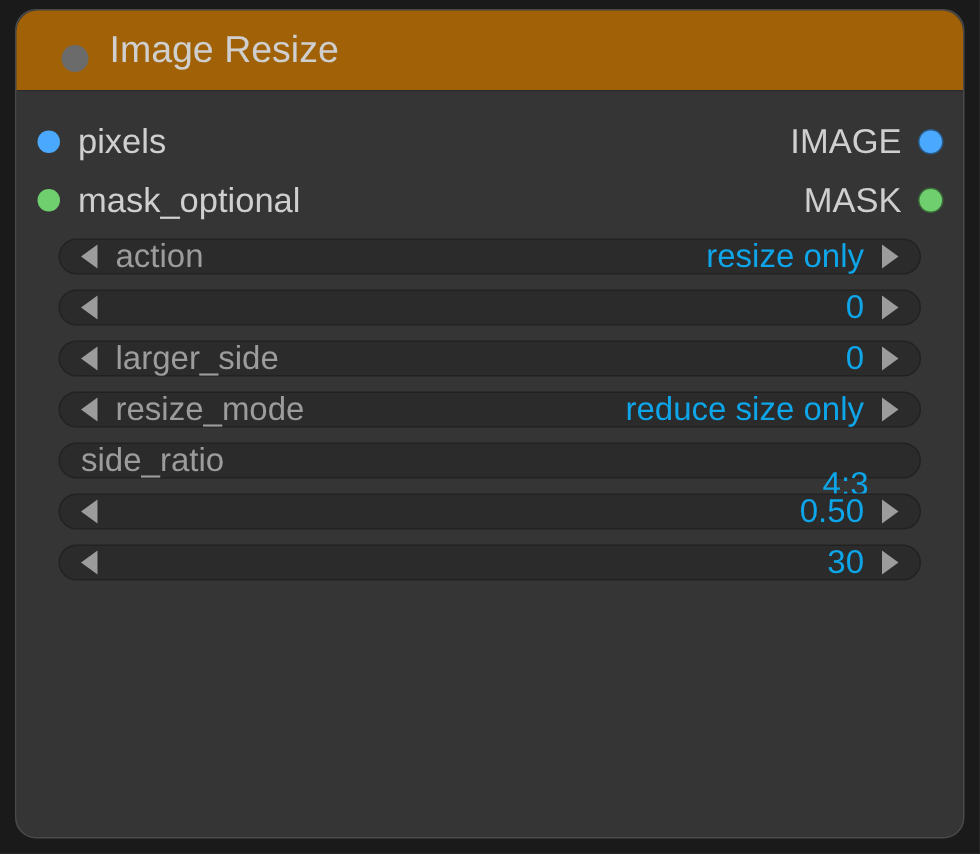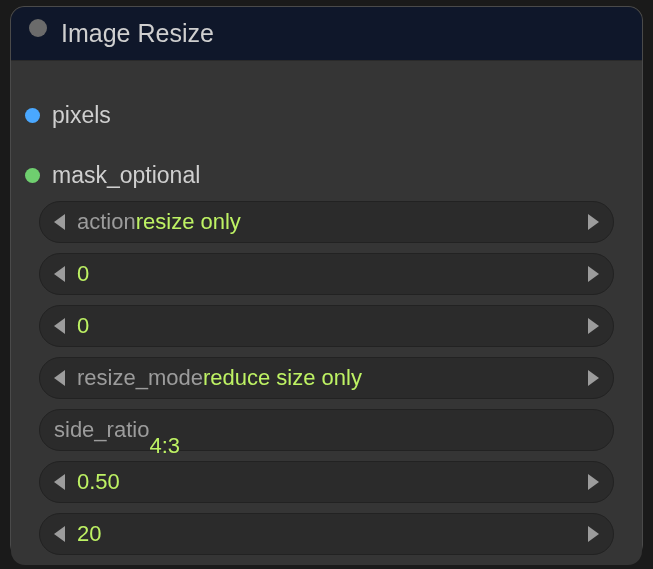--- a/index.html
+++ b/index.html
@@ -15,26 +15,26 @@
     background: #353535;
     border: 1px solid #4a4a4a;
     border-radius: 14px;
     width: 100%;
     height: 100%;
     display: flex;
     flex-direction: column;
   }
   .node-header {
     display: flex;
-    align-items: flex-start;
+    align-items: flex-end;
     gap: 14px;
-    padding: 12px 18px;
+    padding: 12px 30px;
     border-bottom: 1px solid #2a2a2a;
     border-radius: 14px 14px 0 0;
-    background: #0f172a;
+    background: #a16207;
   }
   .header-dot {
     width: 18px;
     height: 18px;
     border-radius: 50%;
     background: #6b6b6b;
   }
   .node-title {
     font-size: 25px;
     color: #cfcfcf;
@@ -44,21 +44,20 @@
     flex: 1;
     padding: 14px 10px 10px 10px;
     background: #353535;
     border-radius: 0 0 14px 14px;
   }
   .io-row {
     display: flex;
     justify-content: space-between;
     align-items: center;
     padding: 6px 4px;
-    margin-top: 21px;
   }
   .io-left, .io-right {
     display: flex;
     align-items: center;
     gap: 12px;
     font-size: 23px;
   }
   .io-right { gap: 12px; }
   .io-left .label, .io-right .label { color: #cfcfcf; }
   .port-dot {
@@ -75,21 +74,21 @@
     margin-top: 6px;
     padding: 0 18px;
     display: flex;
     flex-direction: column;
     gap: 10px;
   }
   .widget {
     background: #2b2b2b;
     border: 1px solid #222;
     border-radius: 22px;
-    height: 42px;
+    height: 24px;
     display: flex;
     align-items: center;
     padding: 0 14px;
     font-size: 22px;
     color: #9c9c9c;
   }
   .widget .arrow {
     width: 0;
     height: 0;
   }
@@ -99,67 +98,76 @@
     border-right: 11px solid #9c9c9c;
     margin-right: 12px;
   }
   .arrow-right {
     border-top: 8px solid transparent;
     border-bottom: 8px solid transparent;
     border-left: 11px solid #9c9c9c;
     margin-left: 12px;
   }
   .w-label { flex: 0 0 auto; }
-  .w-value { flex: 1; text-align: left; color: #bef264; }
+  .w-value { flex: 1; text-align: right; color: #0ea5e9; }
   .widget.no-arrows .w-label { }
   .widget.no-arrows .w-value { margin-right: 20px; margin-top: 32px; }
 </style>
 </head>
 <body>
 
 <div class="node">
 
   <div class="node-header">
     <div class="header-dot"></div>
     <div class="node-title">Image Resize</div>
   </div>
 
   <div class="node-body">
 
     <div class="io-row">
       <div class="io-left">
         <span class="port-dot port-blue"></span>
         <span class="label">pixels</span>
       </div>
+      <div class="io-right">
+        <span class="label">IMAGE</span>
+        <span class="port-dot port-outline-blue"></span>
+      </div>
     </div>
 
     <div class="io-row">
       <div class="io-left">
         <span class="port-dot port-green"></span>
         <span class="label">mask_optional</span>
+      </div>
+      <div class="io-right">
+        <span class="label">MASK</span>
+        <span class="port-dot port-outline-green"></span>
       </div>
     </div>
 
     <div class="widgets">
 
       <div class="widget">
         <div class="arrow arrow-left"></div>
         <span class="w-label">action</span>
         <span class="w-value">resize only</span>
         <div class="arrow arrow-right"></div>
       </div>
 
       <div class="widget">
         <div class="arrow arrow-left"></div>
         <span class="w-value">0</span>
         <div class="arrow arrow-right"></div>
       </div>
 
       <div class="widget">
         <div class="arrow arrow-left"></div>
+        <span class="w-label">larger_side</span>
         <span class="w-value">0</span>
         <div class="arrow arrow-right"></div>
       </div>
 
 
       <div class="widget">
         <div class="arrow arrow-left"></div>
         <span class="w-label">resize_mode</span>
         <span class="w-value">reduce size only</span>
         <div class="arrow arrow-right"></div>
@@ -171,19 +179,19 @@
       </div>
 
       <div class="widget">
         <div class="arrow arrow-left"></div>
         <span class="w-value">0.50</span>
         <div class="arrow arrow-right"></div>
       </div>
 
       <div class="widget">
         <div class="arrow arrow-left"></div>
-        <span class="w-value">20</span>
+        <span class="w-value">30</span>
         <div class="arrow arrow-right"></div>
       </div>
 
     </div>
   </div>
 </div>
 
 </body></html>

